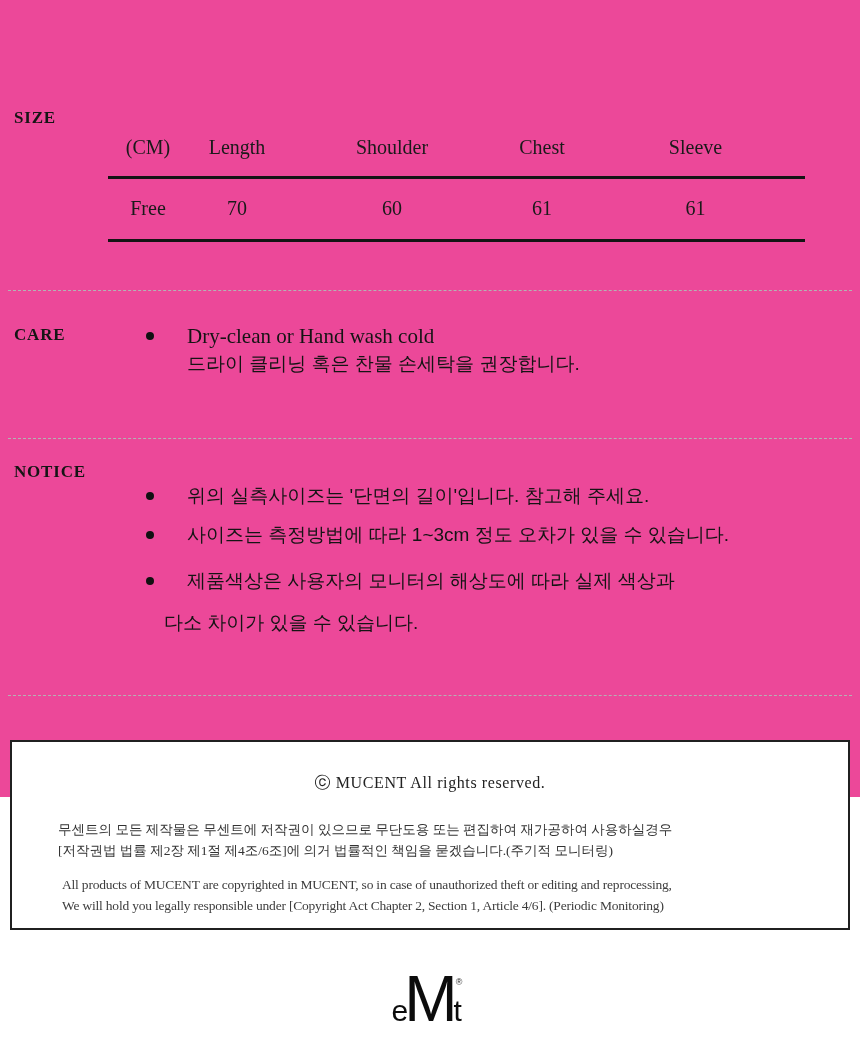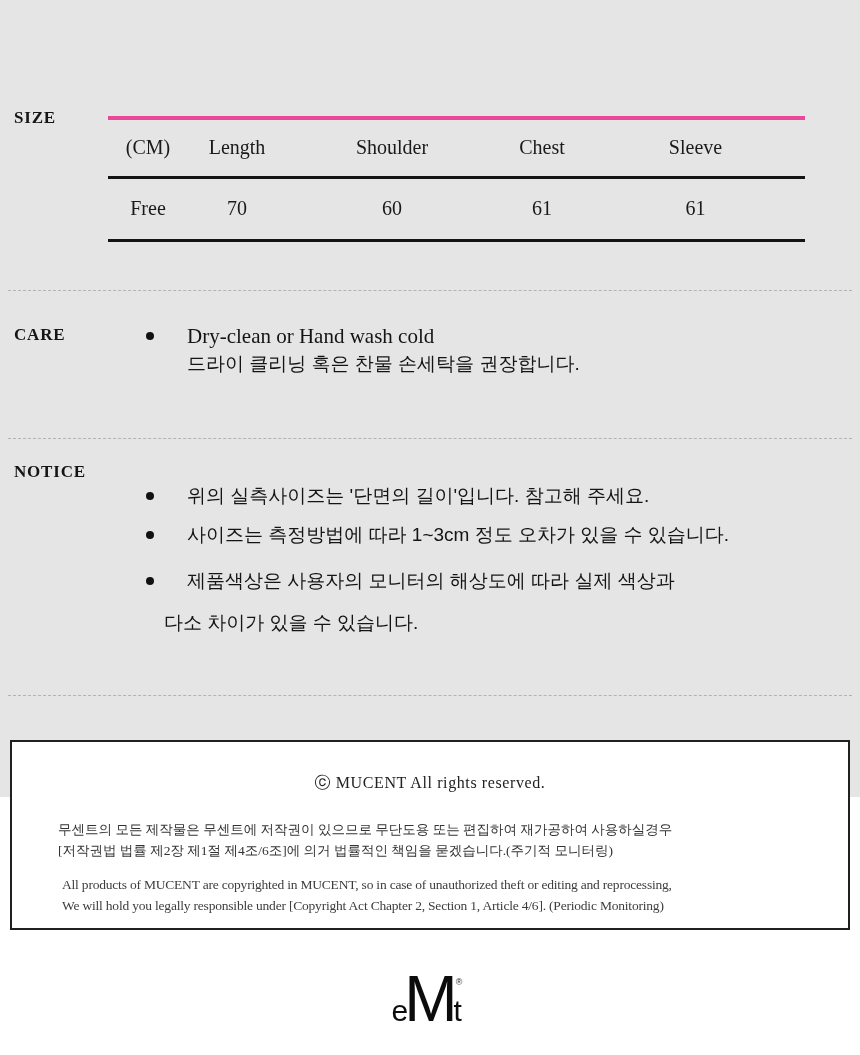--- a/index.html
+++ b/index.html
@@ -4,21 +4,21 @@
 <style>
   * { margin: 0; padding: 0; box-sizing: border-box; }
   html, body { background: #ffffff; }
   body {
     width: 860px; height: 1055px;
     font-family: "Liberation Serif", serif;
     color: #111111;
     position: relative;
     overflow: hidden;
   }
-  .page { position: relative; width: 860px; height: 797px; background: #e5e5e5; }
+  .page { position: relative; width: 860px; height: 797px; background: #ec4899; }
 
   
   .section-label {
     position: absolute;
     left: 14px;
     font-family: "Liberation Serif", serif;
     font-weight: 700;
     font-size: 17px;
     letter-spacing: 0.8px;
     color: #151515;

